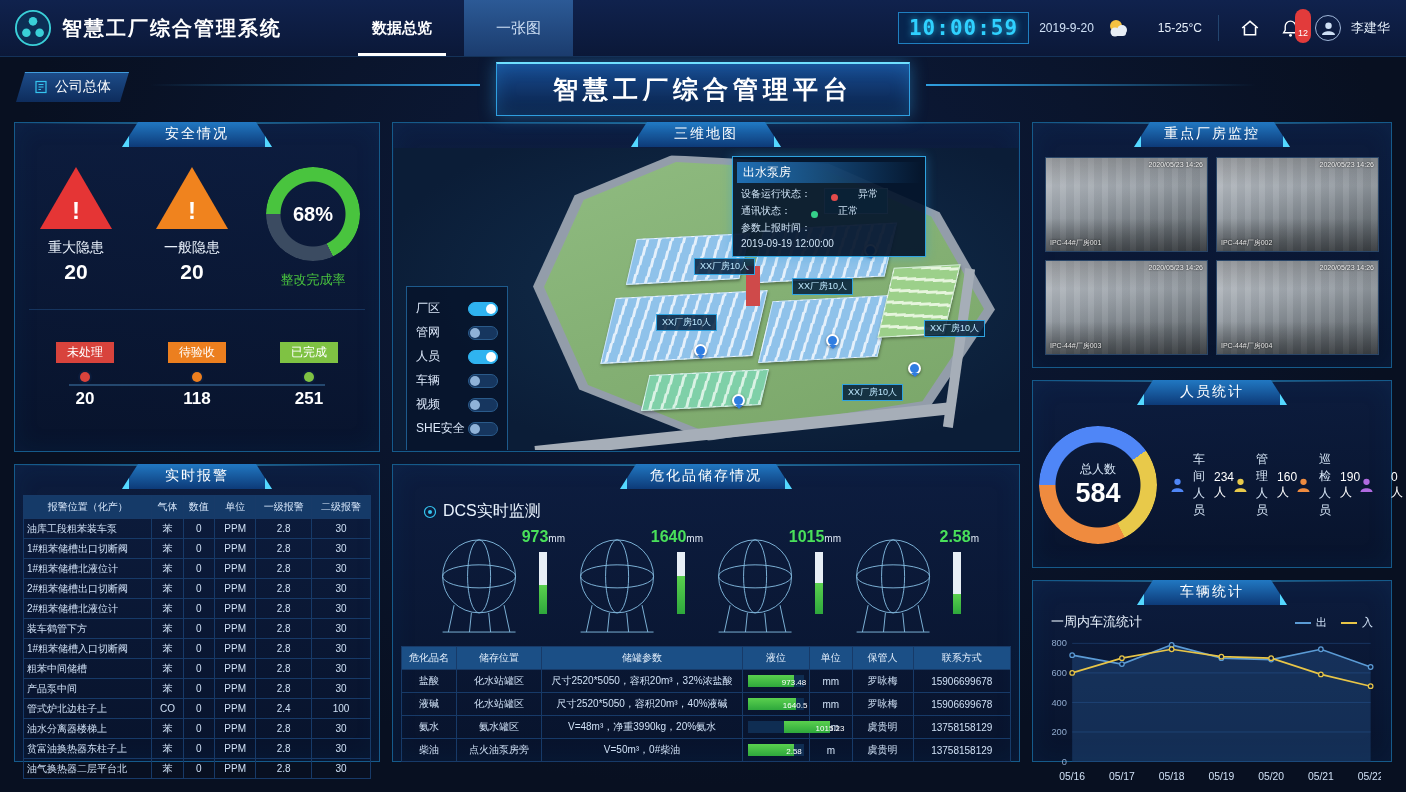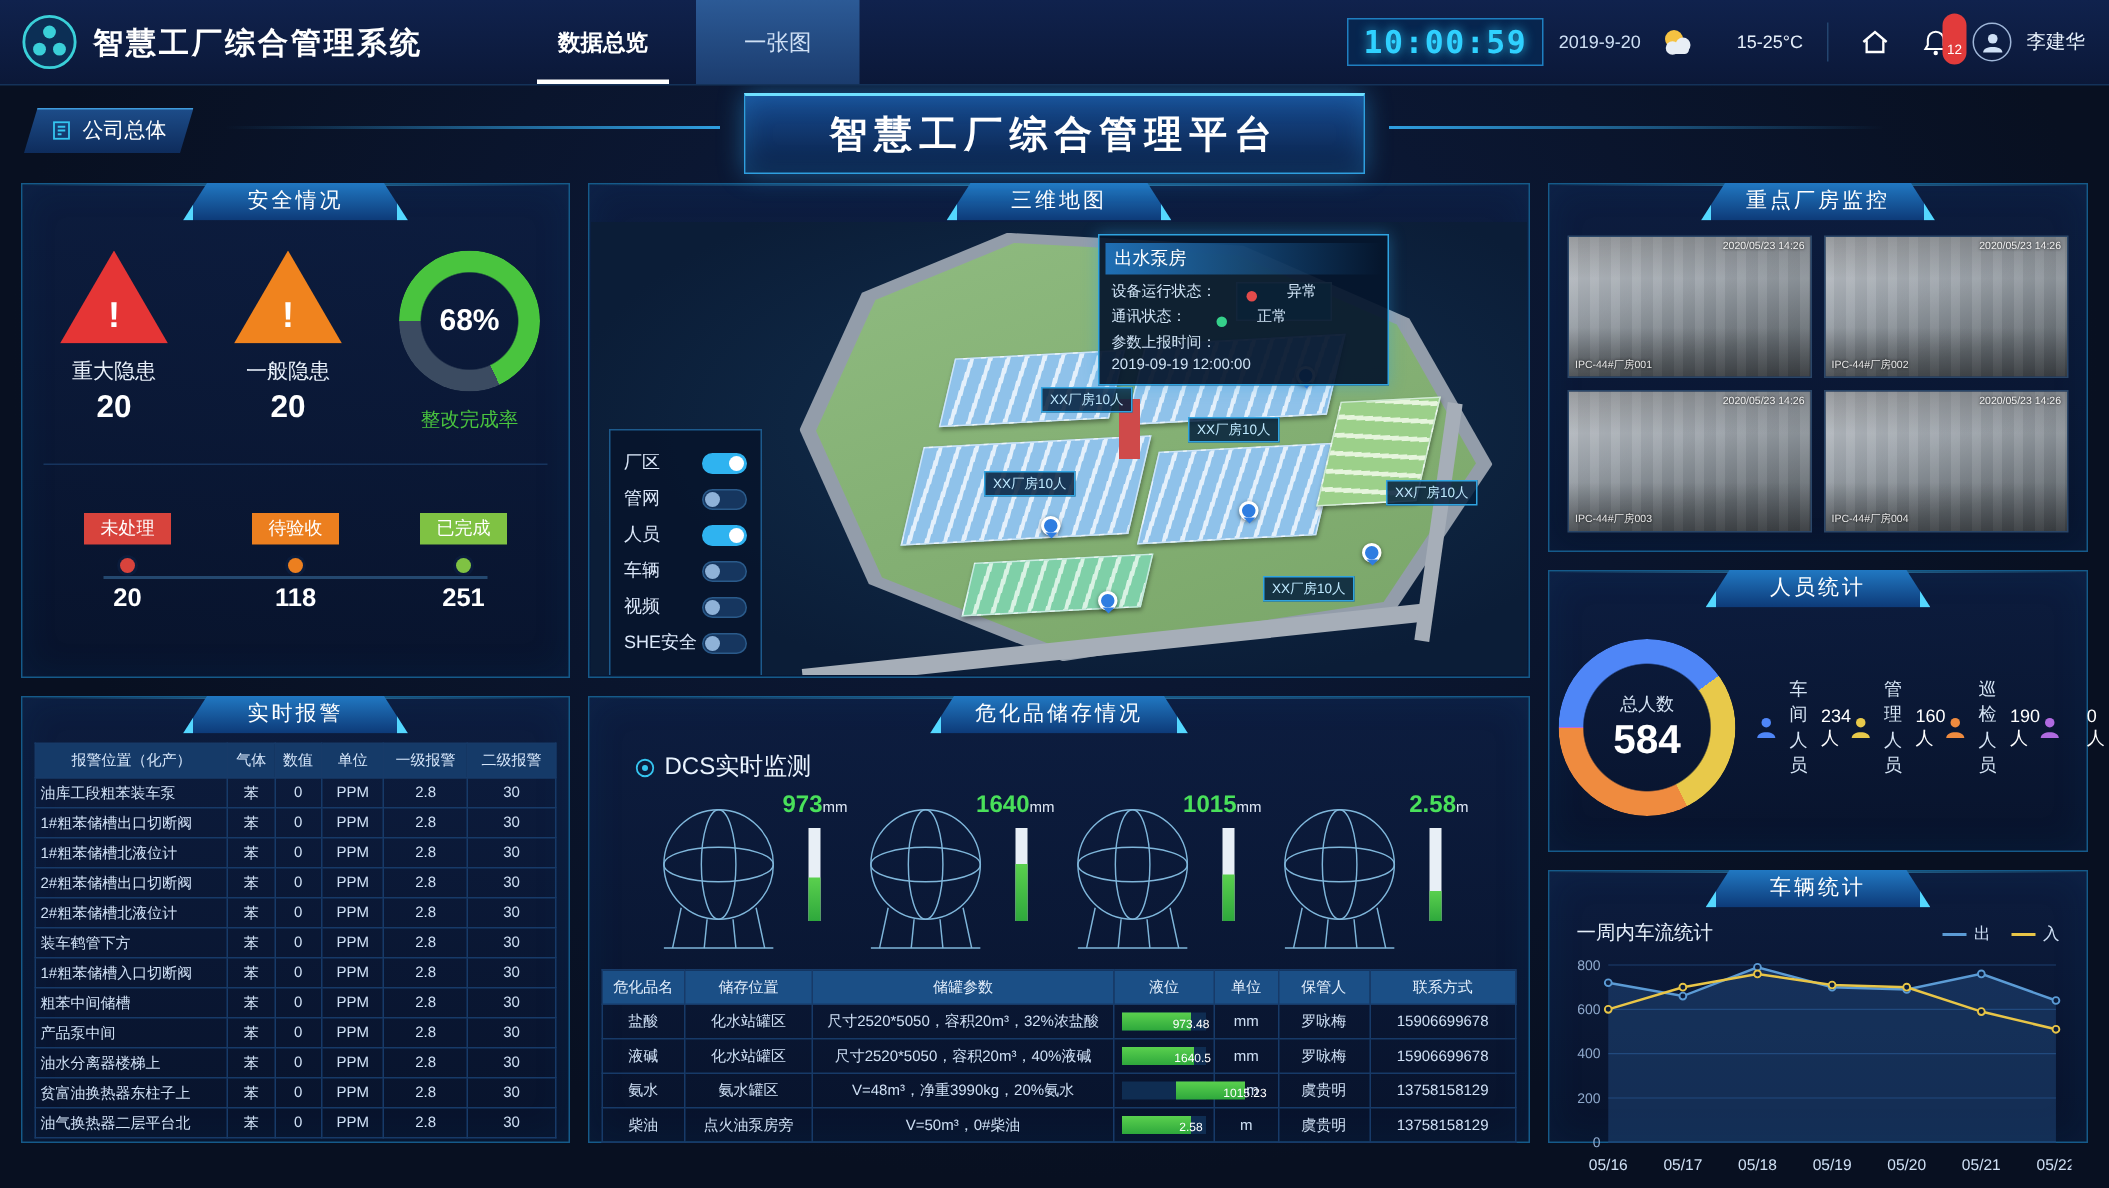--- a/index.html
+++ b/index.html
@@ -403,20 +403,28 @@
                 <td>2.8</td>
                 <td>30</td>
               </tr>
               <tr>
                 <td>产品泵中间</td>
                 <td>苯</td>
                 <td>0</td>
                 <td>PPM</td>
                 <td>2.8</td>
                 <td>30</td>
+              </tr>
+              <tr>
+                <td>管式炉北边柱子上</td>
+                <td>CO</td>
+                <td>0</td>
+                <td>PPM</td>
+                <td>2.4</td>
+                <td>100</td>
               </tr>
               <tr>
                 <td>油水分离器楼梯上</td>
                 <td>苯</td>
                 <td>0</td>
                 <td>PPM</td>
                 <td>2.8</td>
                 <td>30</td>
               </tr>
               <tr>

